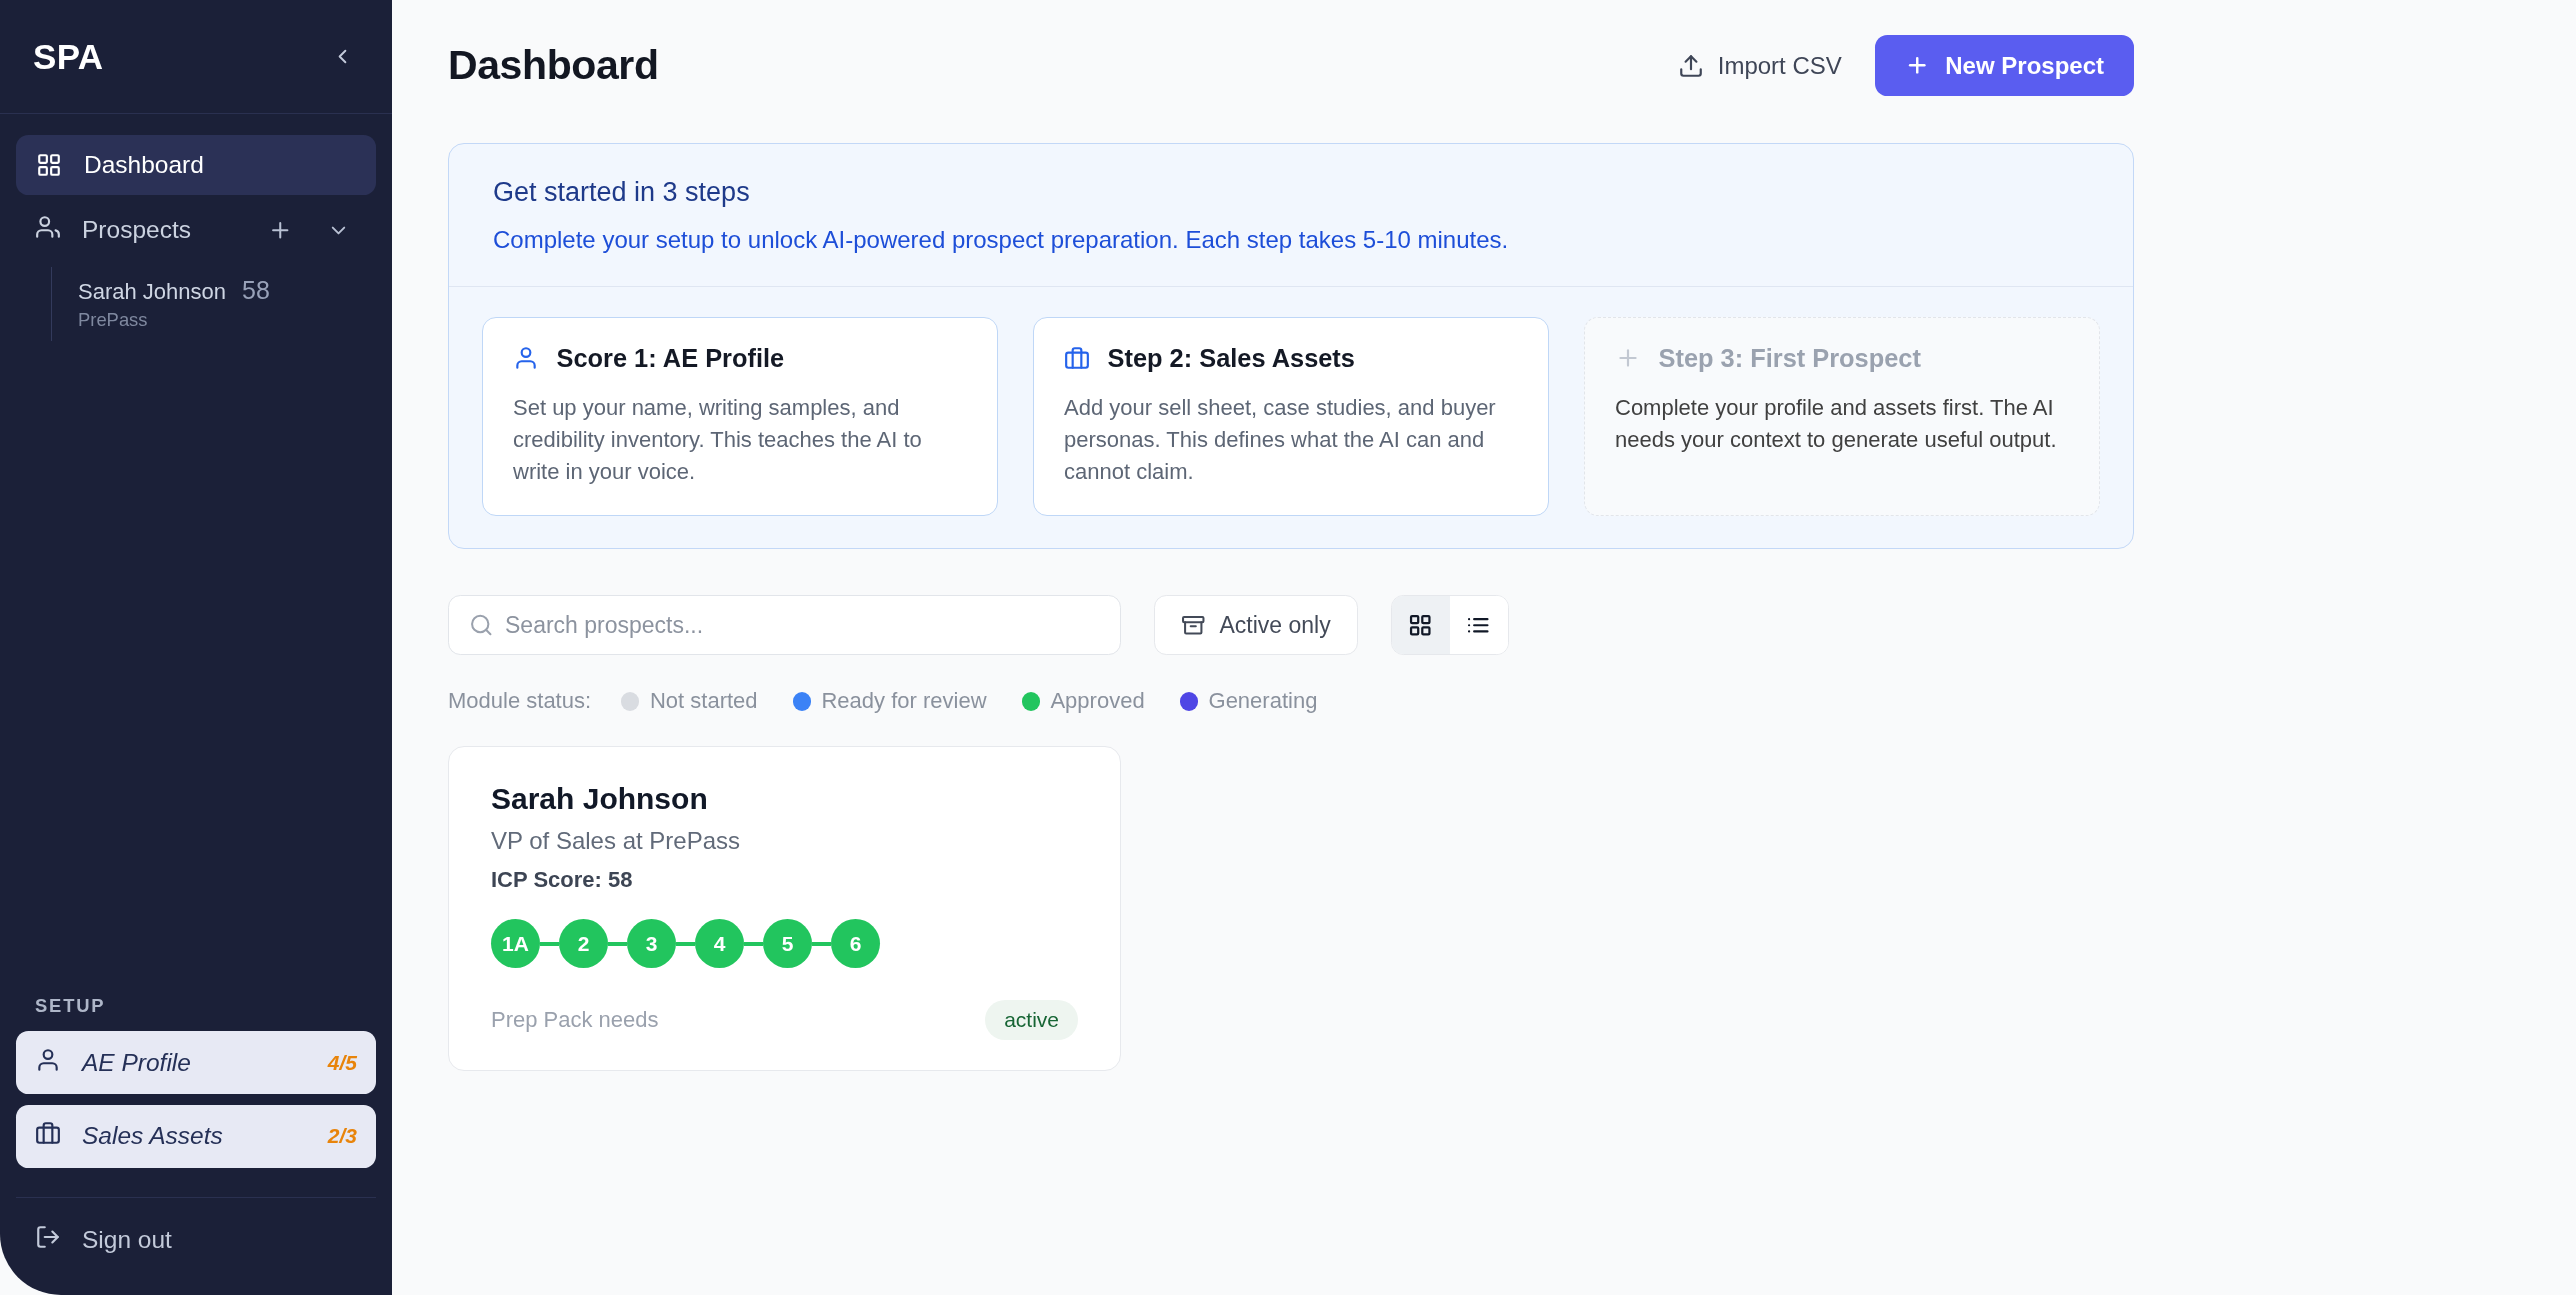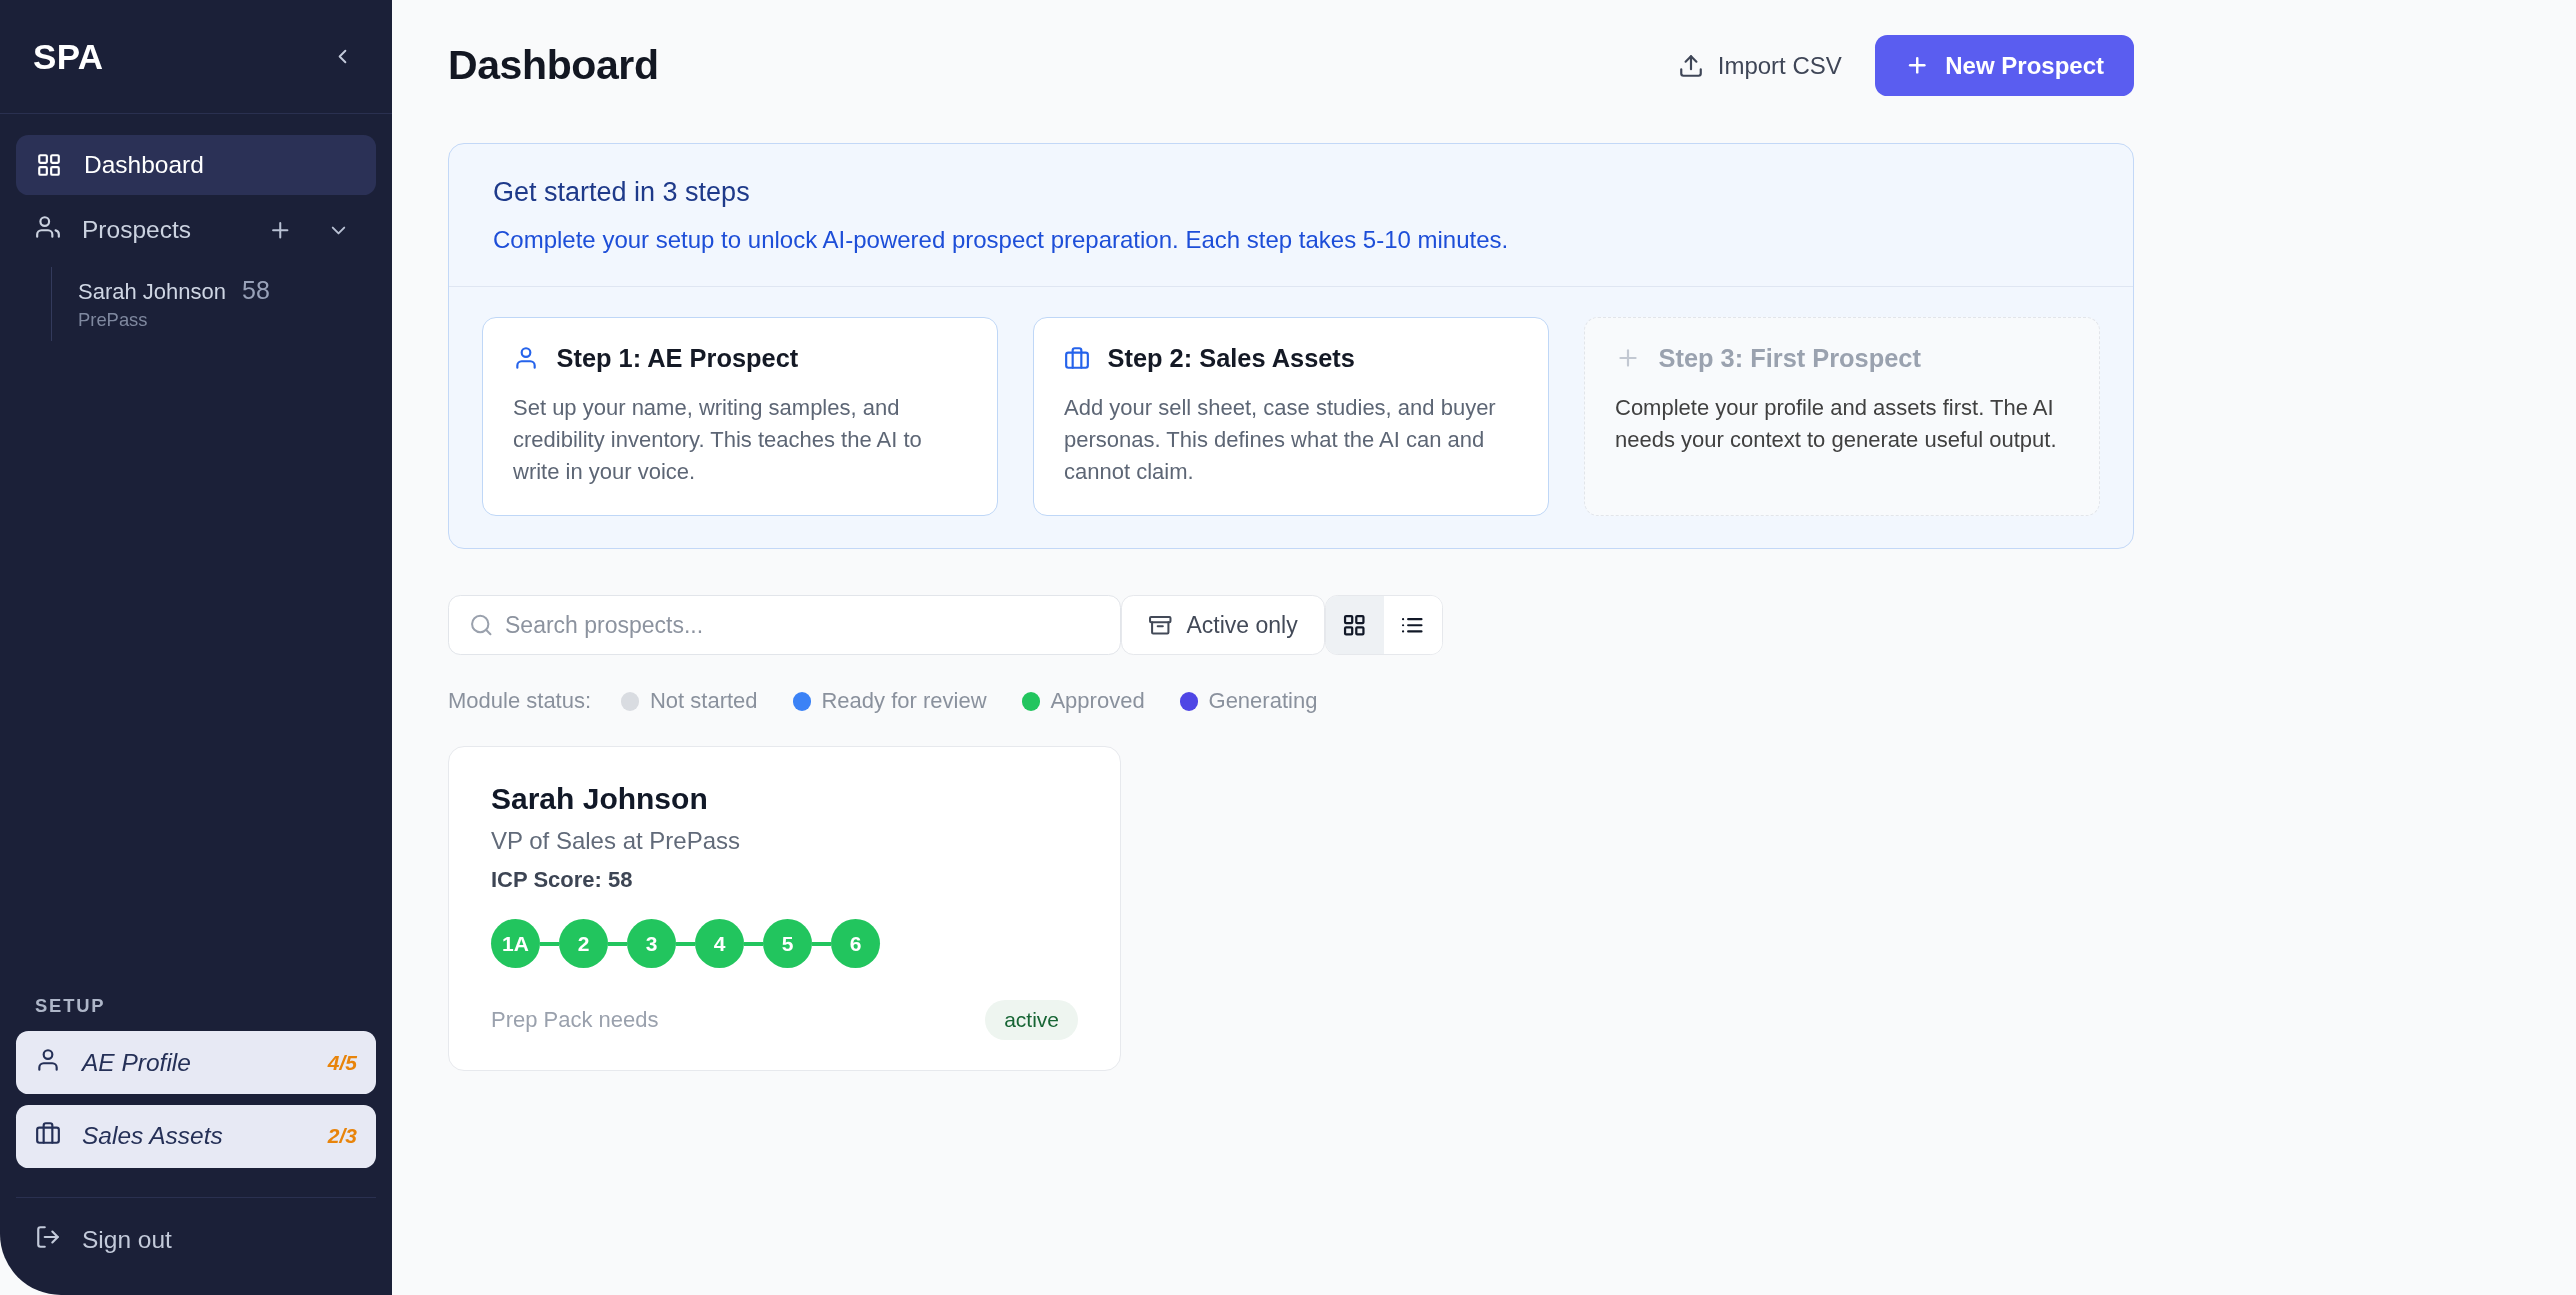--- a/index.html
+++ b/index.html
@@ -182,21 +182,21 @@
   }
   .step-title { font-size: 25.4px; font-weight: bold; color: #141925; }
   .step.muted .step-title { color: #9aa2af; }
   .step-desc { font-size: 22px; line-height: 1.45; color: #5d6675; }
   .step.muted .step-desc { color: #404040; }
   .step-ic { color: #2563eb; display: flex; }
   .step.muted .step-ic { color: #c2c8d2; }
 
   
   .filters {
-    display: flex; align-items: center; 
+    display: flex; align-items: center; gap: 33px;
     margin-top: 46px;
   }
   .search {
     position: relative; width: 673px; height: 60px;
   }
   .search-ic {
     position: absolute; left: 21px; top: 50%; transform: translateY(-50%);
     color: #9aa1ad; display: flex;
   }
   .search input {
@@ -404,21 +404,21 @@
       <div class="onboard-body">
 
         <div class="step">
           <div class="step-head">
             <span class="step-ic">
               <svg width="26" height="26" viewBox="0 0 24 24" fill="none" stroke="currentColor" stroke-width="2" stroke-linecap="round" stroke-linejoin="round">
                   <path d="M20 21v-2a4 4 0 0 0-4-4H8a4 4 0 0 0-4 4v2"></path>
                   <circle cx="12" cy="7" r="4"></circle>
                 </svg>
             </span>
-            <span class="step-title">Step 1: AE Prospect</span>
+            <span class="step-title">Score 1: AE Profile</span>
           </div>
           <div class="step-desc">Set up your name, writing samples, and credibility inventory. This teaches the AI to write in your voice.</div>
         </div>
 
         <div class="step">
           <div class="step-head">
             <span class="step-ic">
               <svg width="26" height="26" viewBox="0 0 24 24" fill="none" stroke="currentColor" stroke-width="2" stroke-linecap="round" stroke-linejoin="round">
                   <rect x="2" y="7" width="20" height="14" rx="2"></rect>
                   <path d="M16 21V5a2 2 0 0 0-2-2h-4a2 2 0 0 0-2 2v16"></path>

